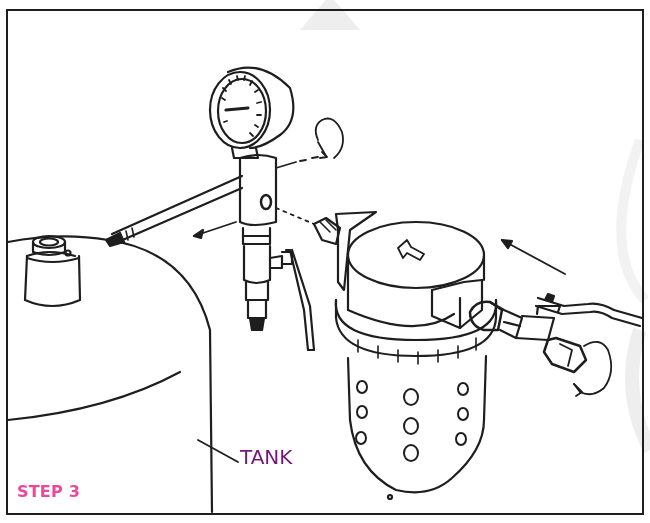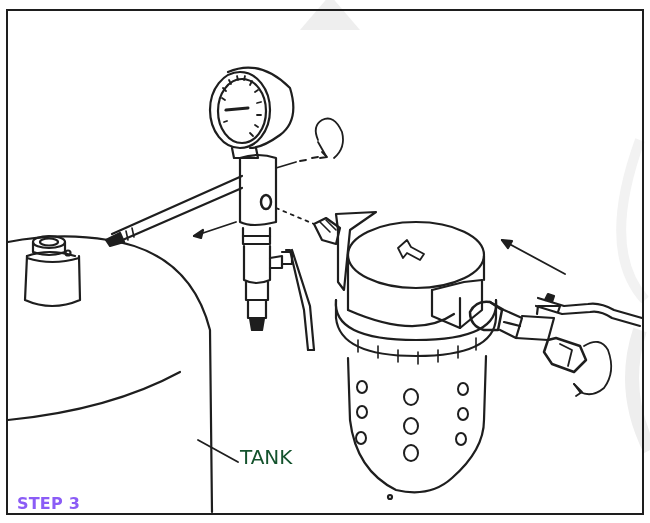--- a/index.html
+++ b/index.html
@@ -4,27 +4,27 @@
   <style>
     html, body { margin: 0; padding: 0; background: #ffffff; }
     body { width: 650px; height: 523px; position: relative; overflow: hidden; font-family: "Liberation Sans", sans-serif; }
     .watermark { position: absolute; left: 0; top: 0; width: 650px; height: 523px; pointer-events: none; }
     .frame {
       position: absolute; left: 6px; top: 9px; width: 634px; height: 502px;
       border: 2.5px solid #1e1e1e; box-sizing: content-box; background: transparent;
     }
     .drawing { position: absolute; left: 0; top: 0; width: 650px; height: 523px; }
     .step-label {
-      position: absolute; left: 17px; top: 494px;
-      font-family: "DejaVu Sans", sans-serif; font-weight: bold; font-size: 16px; color: #8b5cf6;
+      position: absolute; left: 17px; top: 482px;
+      font-family: "DejaVu Sans", sans-serif; font-weight: bold; font-size: 16px; color: #ec4899;
       letter-spacing: 0.2px;
     }
     .tank-label {
       position: absolute; left: 240px; top: 445px;
-      font-family: "DejaVu Sans", sans-serif; font-size: 20px; color: #14532d;
+      font-family: "DejaVu Sans", sans-serif; font-size: 20px; color: #701a75;
     }
   </style>
 </head>
 <body>
 
 <svg class="watermark" viewBox="0 0 650 523">
   <path d="M300 30 L330 -5 L360 30 Z" fill="#eeeeee"></path>
   <path d="M640 330 Q620 390 650 450" stroke="#eeeeee" stroke-width="14" fill="none"></path>
   <path d="M640 140 Q600 250 645 300" stroke="#f2f2f2" stroke-width="10" fill="none"></path>
 </svg>

